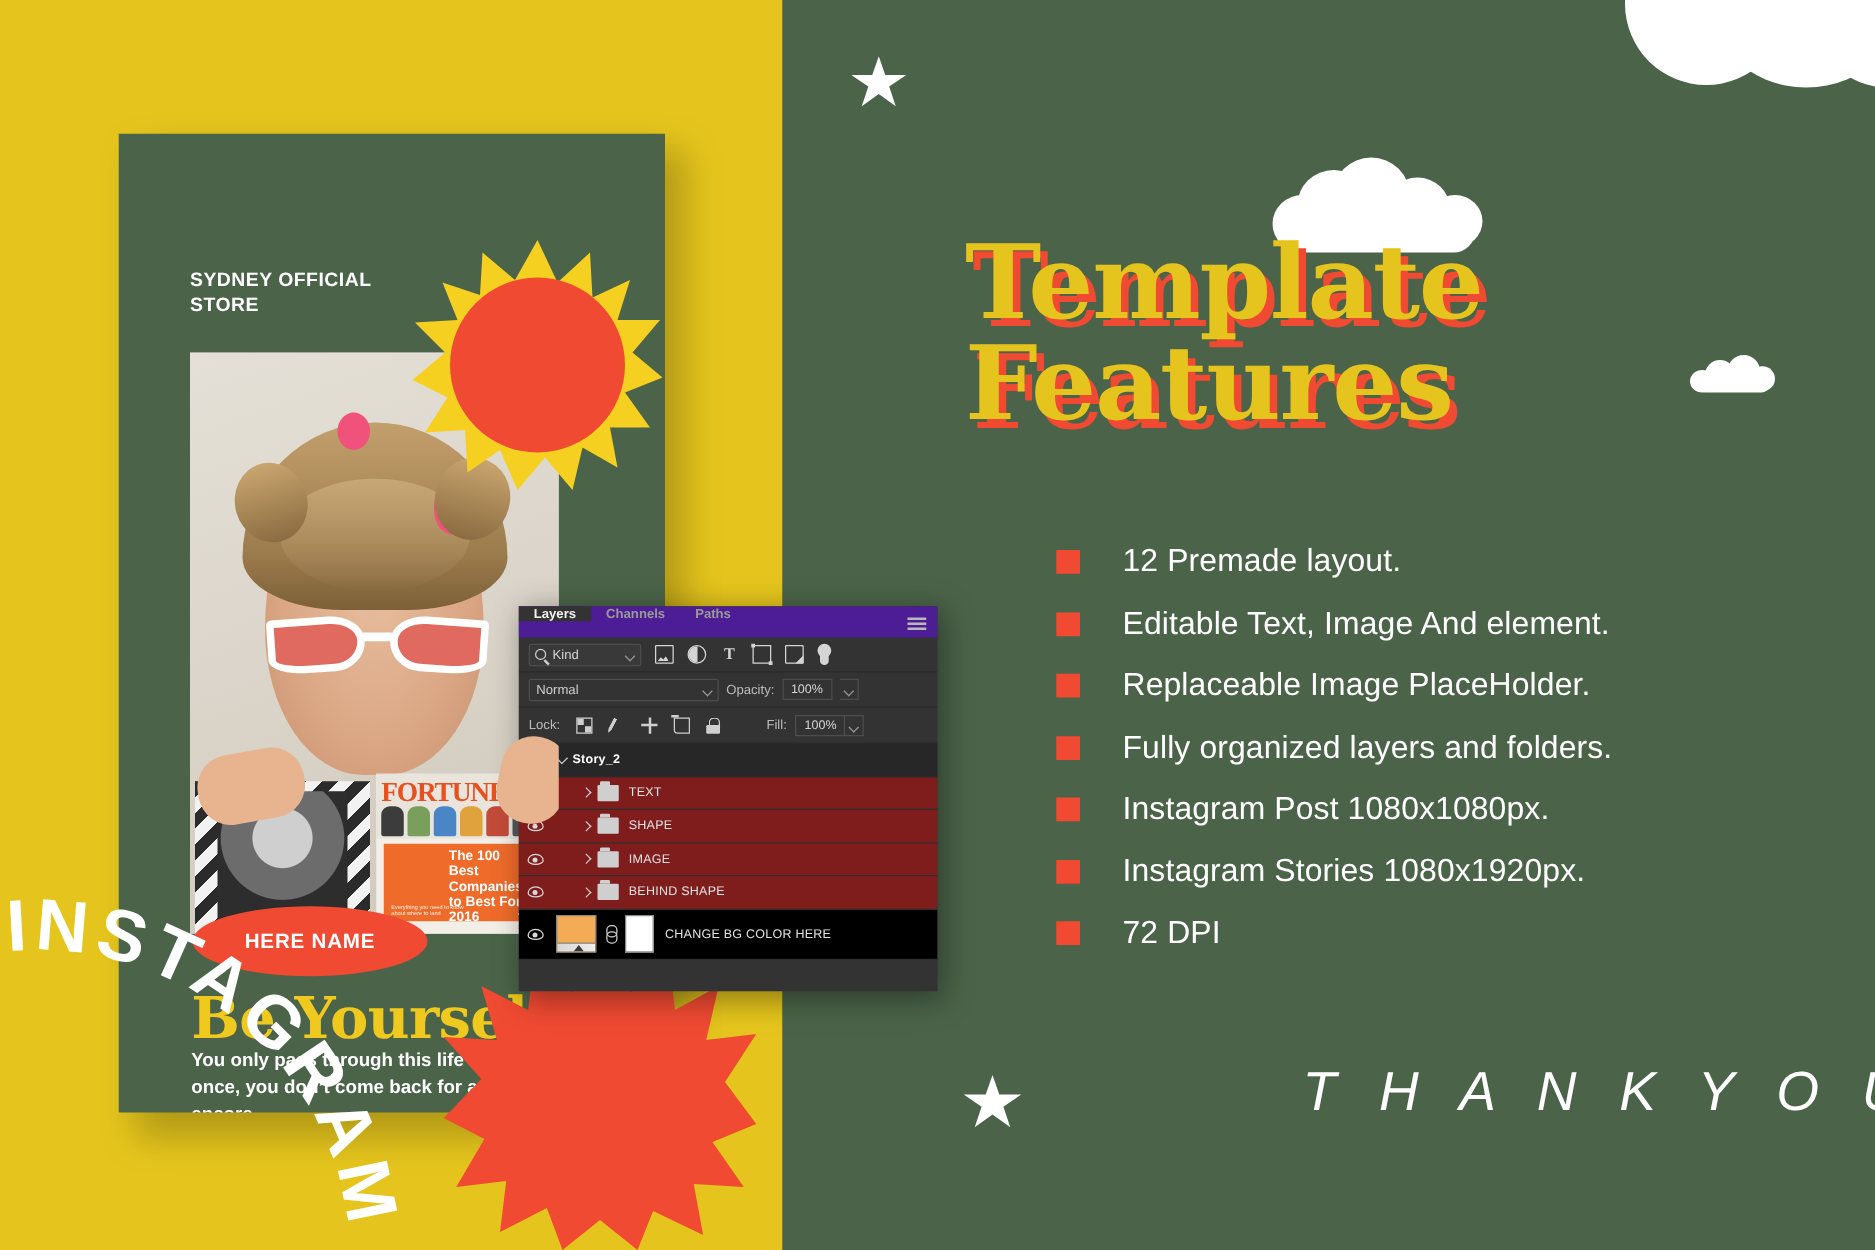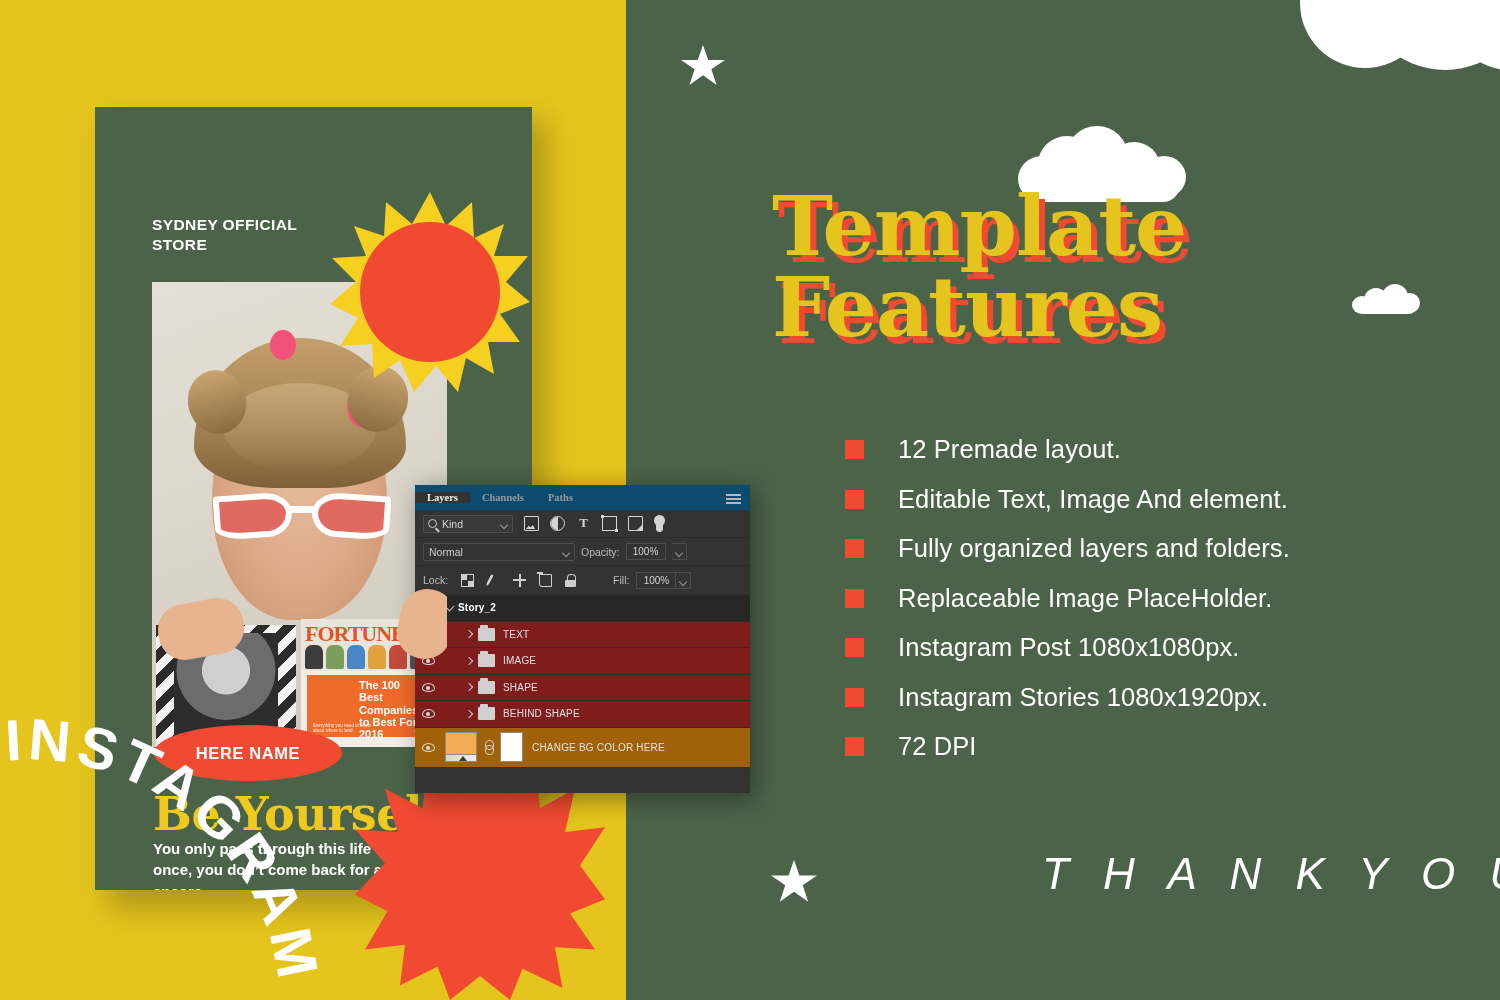--- a/index.html
+++ b/index.html
@@ -207,21 +207,21 @@
   
   #ps-shadow{
     position:absolute; left:419px; top:488px; width:336px; height:312px;
     background:rgba(0,0,0,.38); filter:blur(12px); border-radius:3px;
   }
   #ps-panel {
     position:absolute; left:415px; top:485px; width:335px; height:308px;
     background:#333333; color:#cfcfcf; font-size:10.5px;
     font-family:"Liberation Sans", sans-serif; overflow:hidden;
   }
-  .ps-tabs { height:25px; background:#0c4a6e; display:flex; align-items:center; position:relative;font-family:Liberation Serif, serif; }
+  .ps-tabs { height:25px; background:#4c1d95; display:flex; align-items:flex-start; position:relative; }
   .ps-tab { padding:0 12px; display:flex; align-items:center; color:#9a9a9a; font-weight:bold; font-size:10.5px; }
   .ps-tab.active { background:#333333; color:#f2f2f2; }
   .ps-menu-icon{ position:absolute; right:9px; top:9px; width:15px; height:9px; }
   .ps-menu-icon b{ display:block; height:1.6px; background:#b9b9b9; margin-bottom:2.4px; }
 
   .ps-filter { height:28px; display:flex; align-items:center; padding:0 8px; gap:7px; border-bottom:1px solid #2b2b2b;}
   .ps-kind {
     width:90px; height:18px; background:#393939; border:1px solid #4d4d4d; border-radius:2px;
     display:flex; align-items:center; gap:5px; padding:0 4px; color:#d5d5d5; position:relative;
   }
@@ -278,21 +278,21 @@
   .lk-art { border:1.3px solid #cfcfcf; border-radius:0 0 0 3px; }
   .lk-art:after{content:"";position:absolute;left:-3px;top:-3px;width:6px;height:2px;background:#cfcfcf;}
   .lk-all { width:11px; height:13px; }
   .lk-all:before{content:"";position:absolute;left:0;bottom:0;width:11px;height:7px;background:#cfcfcf;border-radius:1px;}
   .lk-all:after{content:"";position:absolute;left:2px;top:0;width:7px;height:7px;border:1.6px solid #cfcfcf;border-bottom:none;border-radius:4px 4px 0 0;}
 
   .ps-rows { }
   .ps-row { height:26.5px; display:flex; align-items:center; border-bottom:1px solid #2e2e2e; position:relative; }
   .ps-row.group-head { background:#272727; }
   .ps-row.child { background:#7f1d1d; }
-  .ps-row.bg-layer { background:#a16207; height:40px; }
+  .ps-row.bg-layer { background:#000000; height:40px; }
   .eye {
     width:26px; flex:0 0 26px; display:flex; align-items:center; justify-content:center;
   }
   .eye-ic { width:13px; height:9px; border-radius:50%/60% 60% 40% 40%;
     border:1.4px solid #d9d9d9; position:relative; }
   .eye-ic:after{ content:""; position:absolute; left:3.6px; top:2.1px; width:4px; height:4px;
     background:#d9d9d9; border-radius:50%; }
   .twisty { width:17px; flex:0 0 17px; display:flex; align-items:center; justify-content:center; }
   .chev-d { width:7px; height:7px; border-left:1.5px solid #c9c9c9; border-bottom:1.5px solid #c9c9c9;
     transform:rotate(-45deg); margin-top:-3px; }
@@ -437,25 +437,25 @@
     <div class="feat-row">
       <span class="feat-bullet"></span>
       <span class="feat-text">12 Premade layout.</span>
     </div>
     <div class="feat-row">
       <span class="feat-bullet"></span>
       <span class="feat-text">Editable Text, Image And element.</span>
     </div>
     <div class="feat-row">
       <span class="feat-bullet"></span>
-      <span class="feat-text">Fully organized layers and folders.</span>
+      <span class="feat-text">Replaceable Image PlaceHolder.</span>
     </div>
     <div class="feat-row">
       <span class="feat-bullet"></span>
-      <span class="feat-text">Replaceable Image PlaceHolder.</span>
+      <span class="feat-text">Fully organized layers and folders.</span>
     </div>
     <div class="feat-row">
       <span class="feat-bullet"></span>
       <span class="feat-text">Instagram Post 1080x1080px.</span>
     </div>
     <div class="feat-row">
       <span class="feat-bullet"></span>
       <span class="feat-text">Instagram Stories 1080x1920px.</span>
     </div>
     <div class="feat-row">
@@ -544,33 +544,33 @@
 
       <div class="ps-row child">
         <span class="eye">
             <span class="eye-ic"></span>
           </span>
         <span style="width:20px;flex:0 0 20px"></span>
         <span class="twisty">
             <span class="chev-r"></span>
           </span>
         <span class="folder"></span>
-        <span class="row-label">IMAGE</span>
+        <span class="row-label">SHAPE</span>
       </div>
 
       <div class="ps-row child">
         <span class="eye">
             <span class="eye-ic"></span>
           </span>
         <span style="width:20px;flex:0 0 20px"></span>
         <span class="twisty">
             <span class="chev-r"></span>
           </span>
         <span class="folder"></span>
-        <span class="row-label">SHAPE</span>
+        <span class="row-label">IMAGE</span>
       </div>
 
       <div class="ps-row child">
         <span class="eye">
             <span class="eye-ic"></span>
           </span>
         <span style="width:20px;flex:0 0 20px"></span>
         <span class="twisty">
             <span class="chev-r"></span>
           </span>

